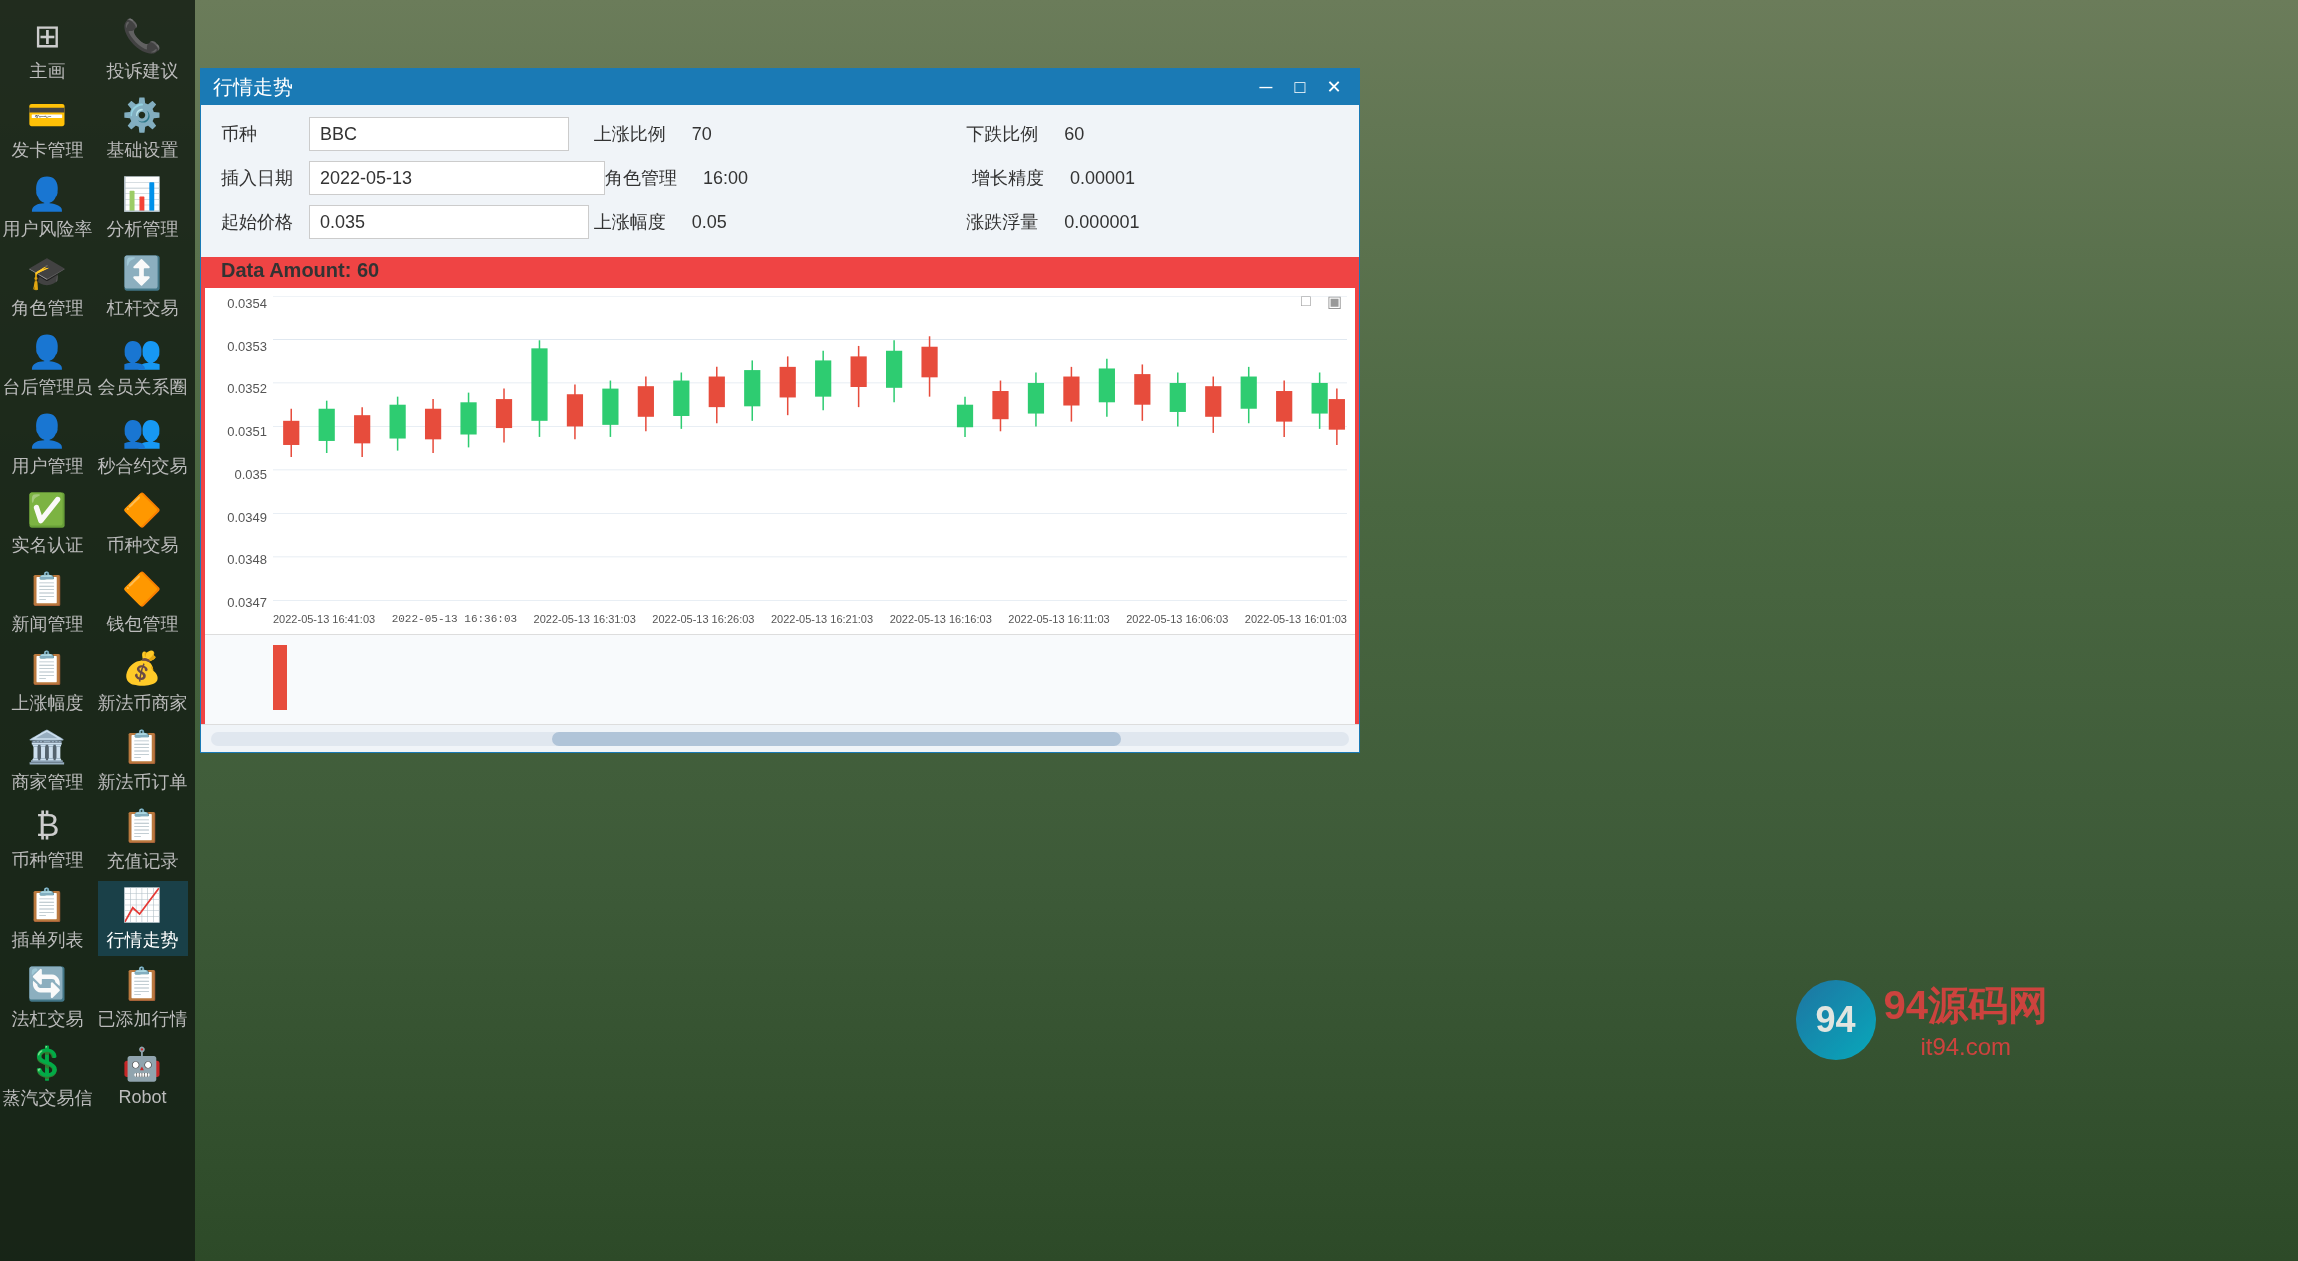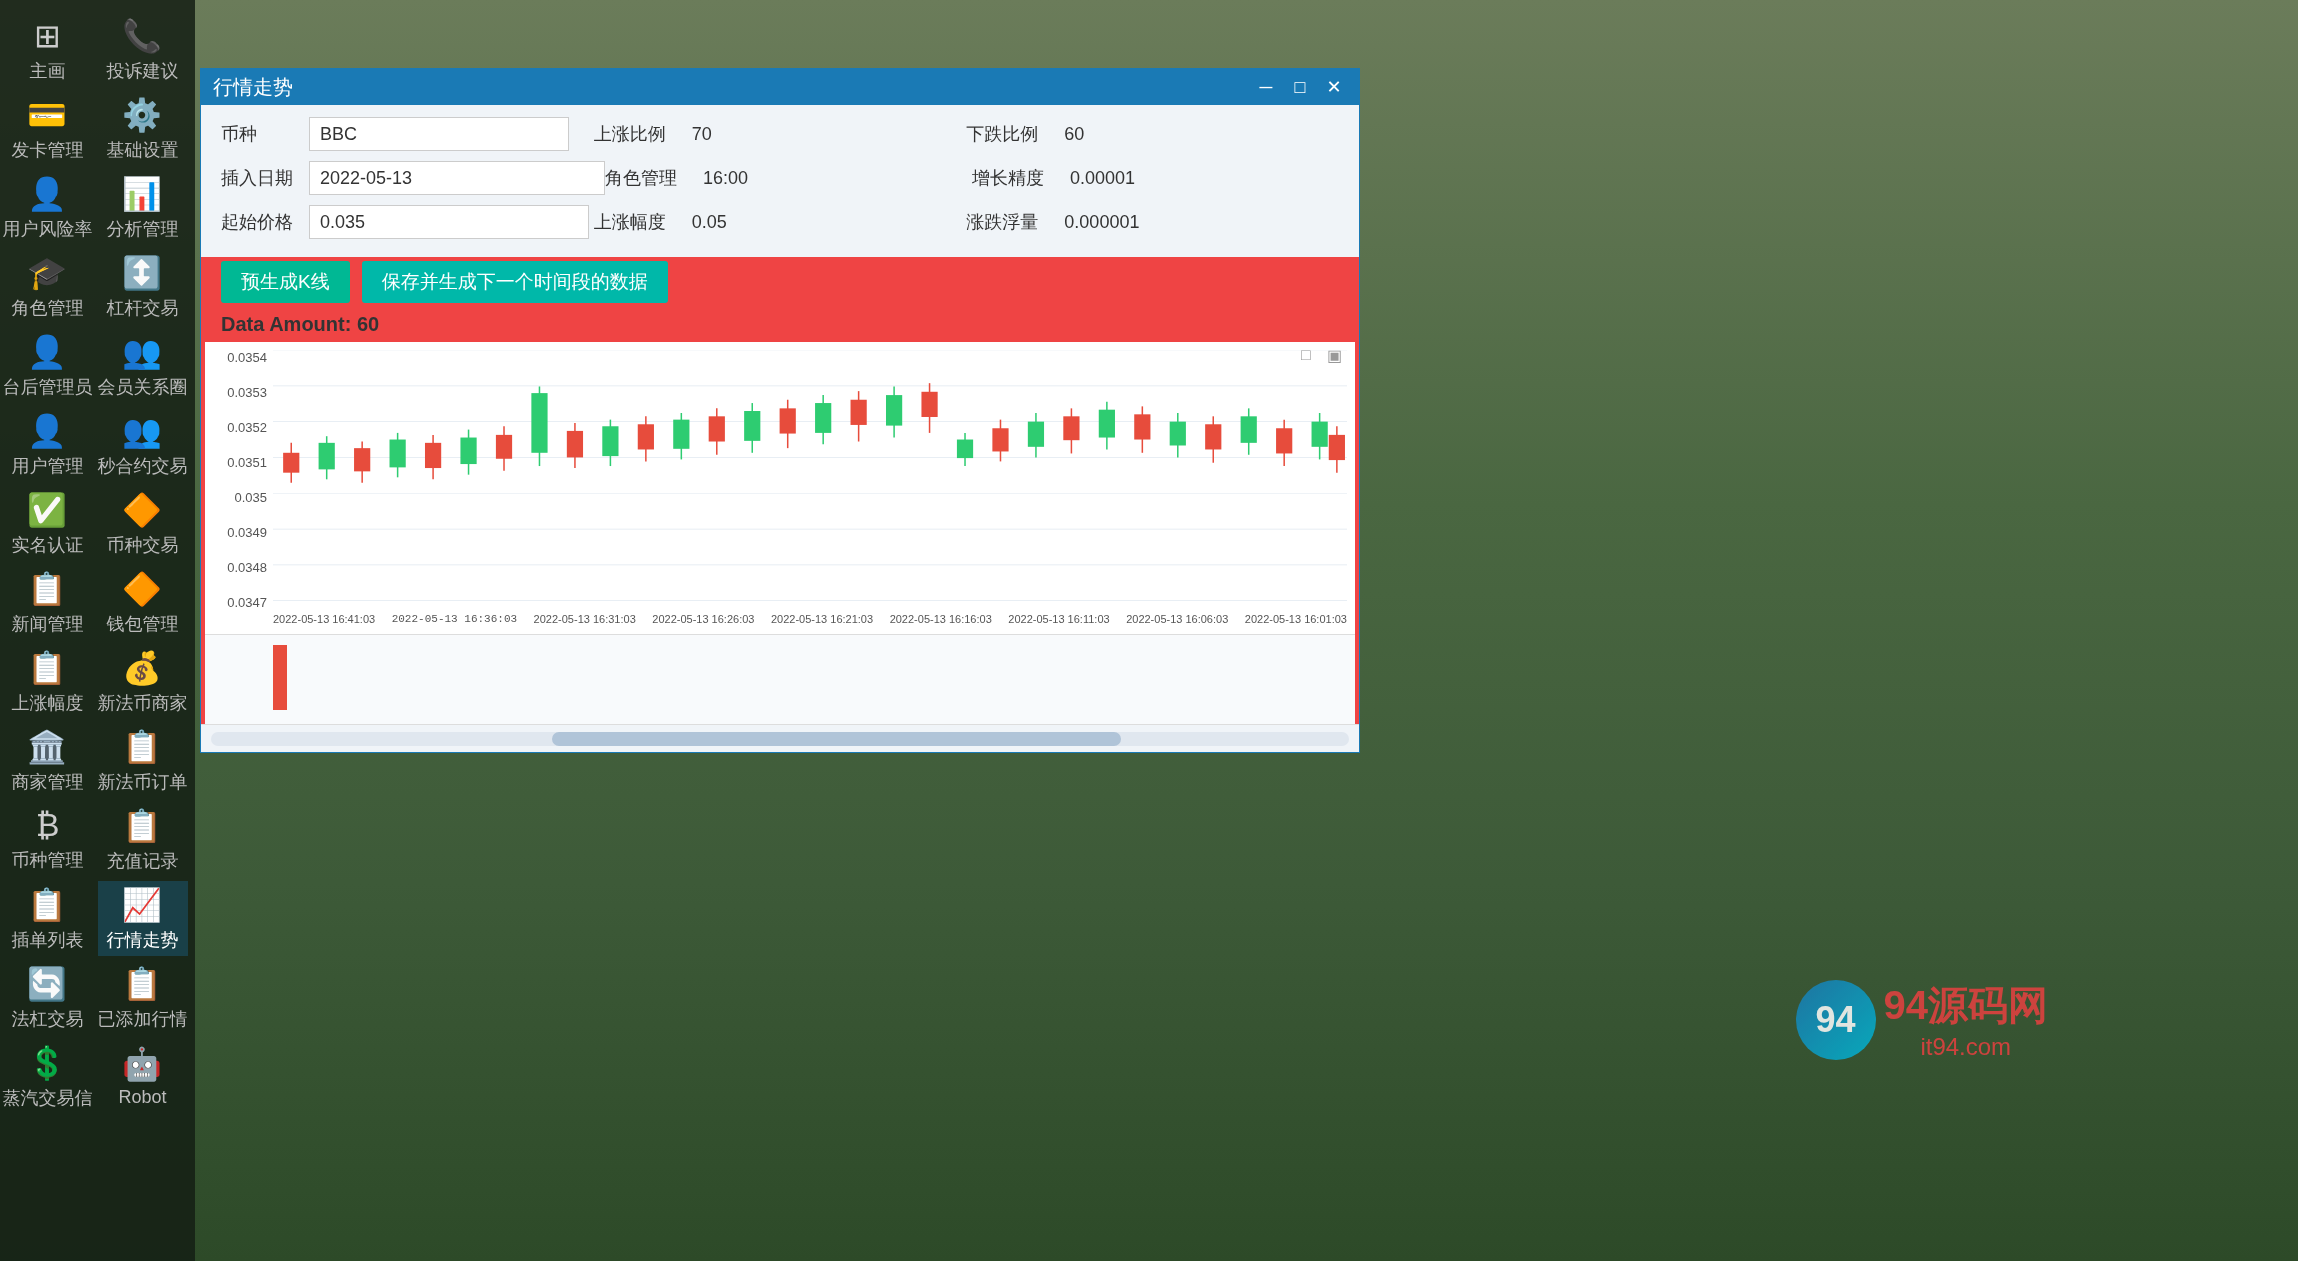--- a/index.html
+++ b/index.html
@@ -454,24 +454,20 @@
           <span class="form-label">上涨幅度</span>
           <span class="form-value">0.05</span>
         </div>
         <div class="form-group">
           <span class="form-label">涨跌浮量</span>
           <span class="form-value">0.000001</span>
         </div>
       </div>
     </div>
 
-    <div class="btn-section">
-      <button class="btn-green">预生成K线</button>
-      <button class="btn-teal">保存并生成下一个时间段的数据</button>
-    </div>
 
     <div class="data-amount">Data Amount: 60</div>
 
     <div class="chart-area" style="flex:1; min-height:0; position:relative;">
 
       <div style="position:absolute; left:4px; top:8px; bottom:24px; width:62px; display:flex; flex-direction:column; justify-content:space-between; z-index:5;">
         <span class="y-label" style="font-size:13px;color:#555;text-align:right;">0.0354</span>
         <span class="y-label" style="font-size:13px;color:#555;text-align:right;">0.0353</span>
         <span class="y-label" style="font-size:13px;color:#555;text-align:right;">0.0352</span>
         <span class="y-label" style="font-size:13px;color:#555;text-align:right;">0.0351</span>

